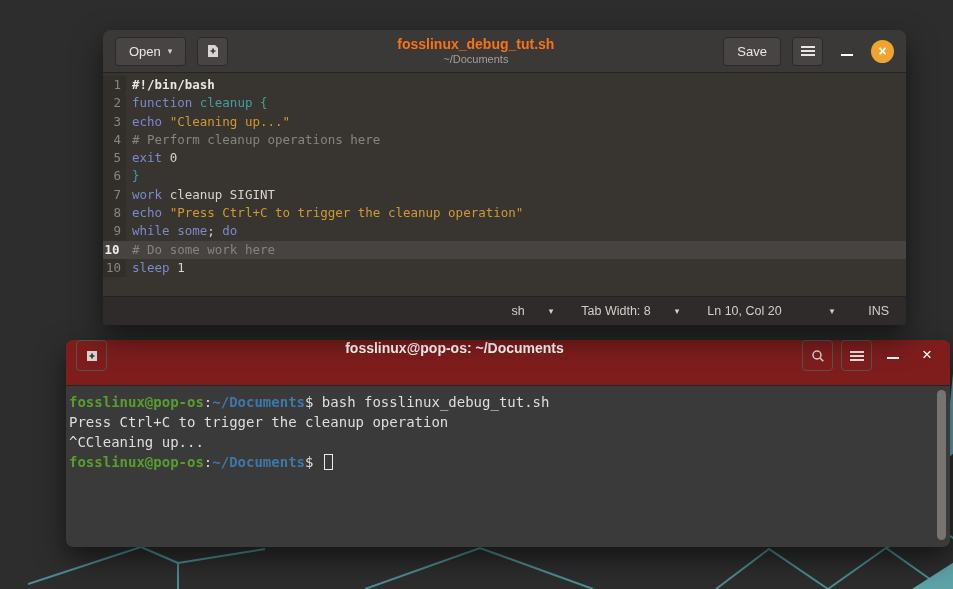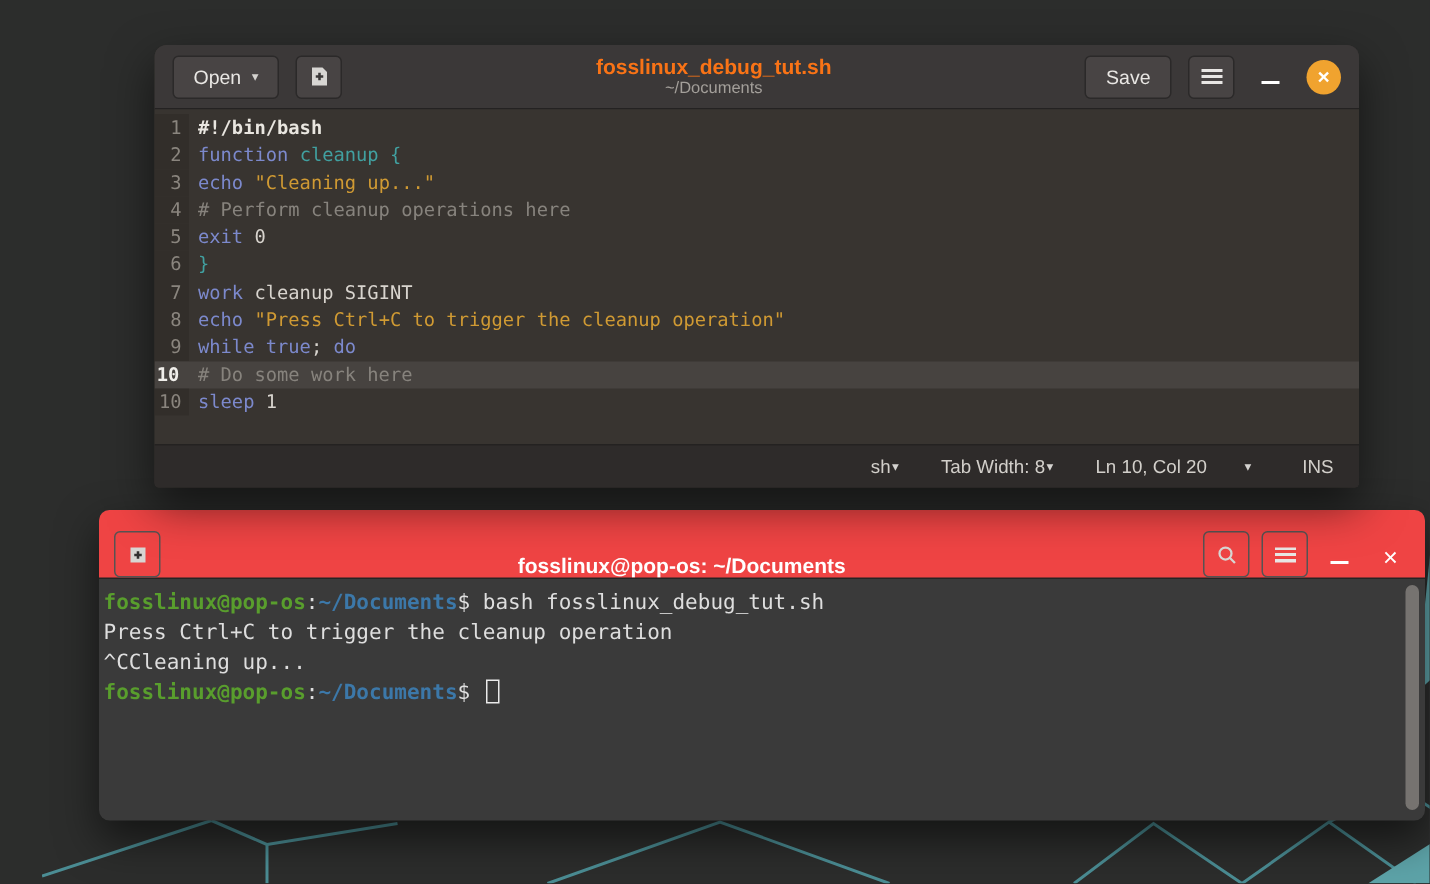--- a/index.html
+++ b/index.html
@@ -57,35 +57,35 @@
   .tok-fn { color: #41a0a0; }
   .tok-str { color: #d09a33; }
   .tok-cmt { color: #87837d; }
   .tok-plain { color: #d8d4ce; }
 
   .status-bar {
     flex: 0 0 29px; background: #2e2b2a; border-top: 1px solid #242221;
     display: flex; align-items: center; justify-content: flex-end;
     gap: 28px; padding: 0 17px; font-size: 12.5px; color: #d2cfca;
   }
-  .status-item { display: inline-flex; align-items: center; gap: 1px; background: none; border: none;
+  .status-item { display: inline-flex; align-items: center; gap: 24px; background: none; border: none;
     color: #d2cfca; font-size: 12.5px; font-family: inherit; }
   .pos-caret { margin-left: 24px; }
   .ins { margin-left: 6px; }
 
   
   .terminal-window {
     position: absolute; left: 38px; top: 340px; width: 884px; height: 207px;
     border-radius: 7px; overflow: hidden; z-index: 1;
     background: #3a3a3a; box-shadow: 0 12px 28px rgba(0,0,0,.55);
     display: flex; flex-direction: column;
   }
   .terminal-header {
-    flex: 0 0 46px; background: #ef4444; border-bottom: 1px solid #262424;
-    display: flex; align-items: flex-end; padding: 0 10px; gap: 8px;
+    flex: 0 0 46px; background: #7f1d1d; border-bottom: 1px solid #262424;
+    display: flex; align-items: flex-start; padding: 0 10px; gap: 8px;
   }
   .t-btn { width: 31px; height: 31px; border: 1px solid #565353; background: transparent;
     border-radius: 4px; display: inline-flex; align-items: center; justify-content: center; }
   .t-title { flex: 1; text-align: center; color: #ffffff; font-weight: bold; font-size: 14px; }
   .t-close { color: #ffffff; font-size: 17px; line-height: 1; }
   .terminal-body {
     flex: 1; padding: 6px 4px 4px 3px; white-space: pre;
     font-family: "DejaVu Sans Mono", monospace; font-size: 14px; line-height: 20px; color: #dedede;
   }
   .t-line { white-space: pre; }
@@ -177,21 +177,21 @@
         <div class="code-line">
           <span class="line-num">7</span>
           <span class="line-code"><span class="tok-kw">work</span><span class="tok-plain"> cleanup SIGINT</span></span>
         </div>
         <div class="code-line">
           <span class="line-num">8</span>
           <span class="line-code"><span class="tok-kw">echo</span><span class="tok-plain"> </span><span class="tok-str">"Press Ctrl+C to trigger the cleanup operation"</span></span>
         </div>
         <div class="code-line">
           <span class="line-num">9</span>
-          <span class="line-code"><span class="tok-kw">while</span><span class="tok-plain"> </span><span class="tok-kw">true</span><span class="tok-plain">; </span><span class="tok-kw">do</span></span>
+          <span class="line-code"><span class="tok-kw">while</span><span class="tok-plain"> </span><span class="tok-kw">some</span><span class="tok-plain">; </span><span class="tok-kw">do</span></span>
         </div>
         <div class="code-line current">
           <span class="line-num">10</span>
           <span class="line-code"><span class="tok-cmt"># Do some work here</span></span>
         </div>
         <div class="code-line">
           <span class="line-num">10</span>
           <span class="line-code"><span class="tok-kw">sleep</span><span class="tok-plain"> 1</span></span>
         </div>
       </div>

